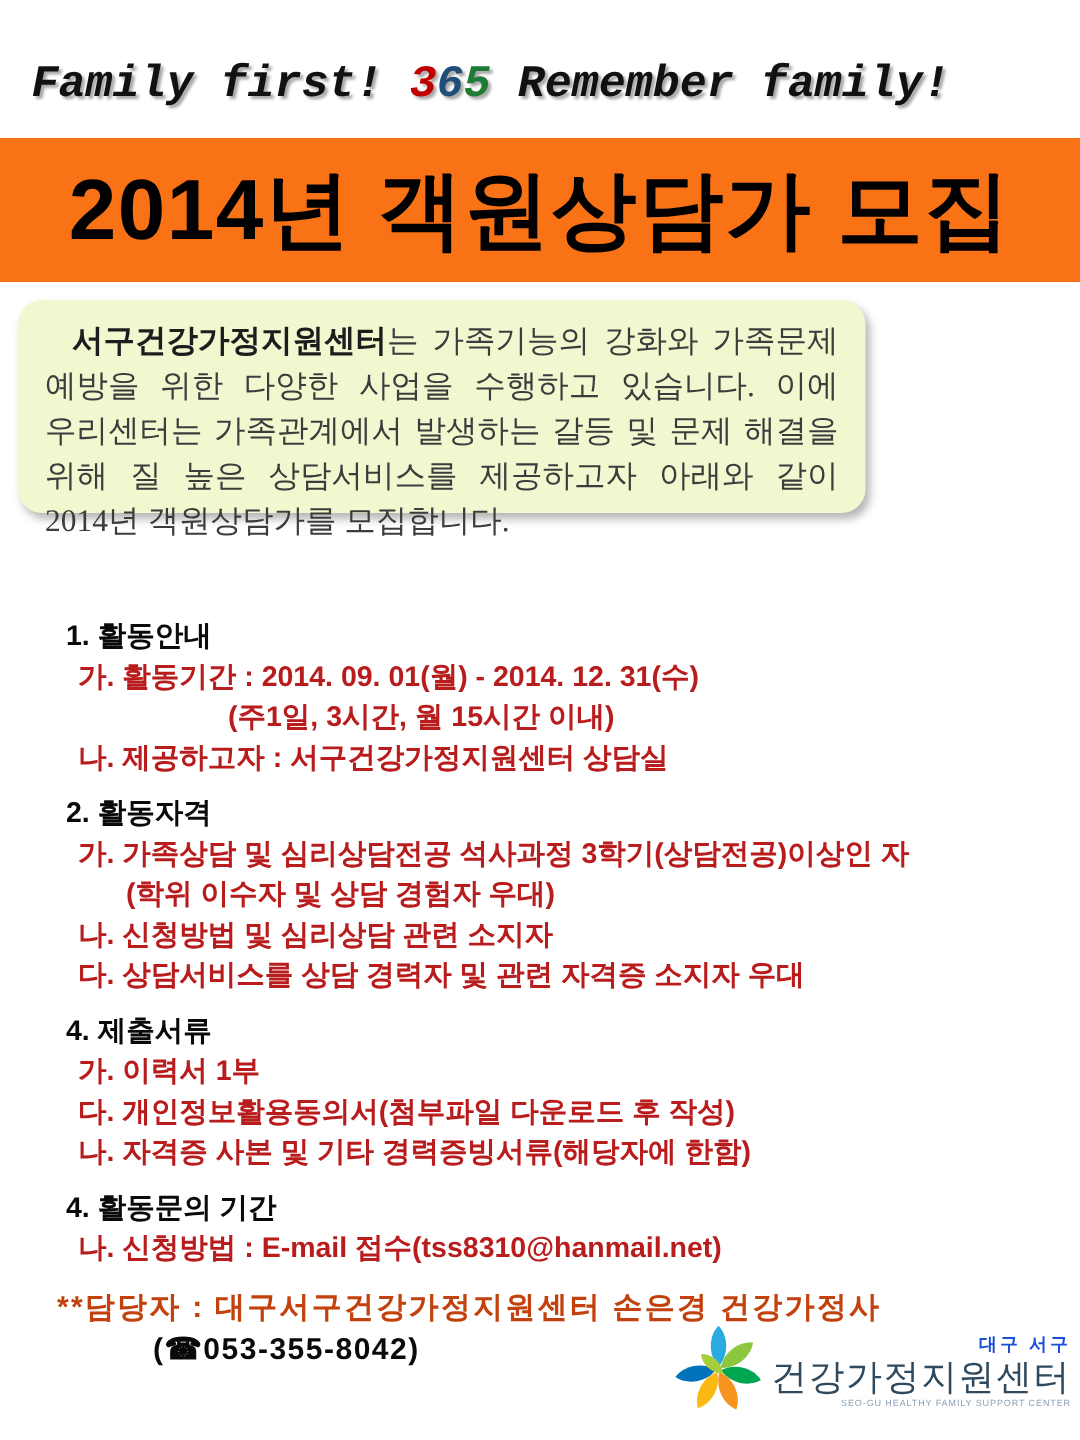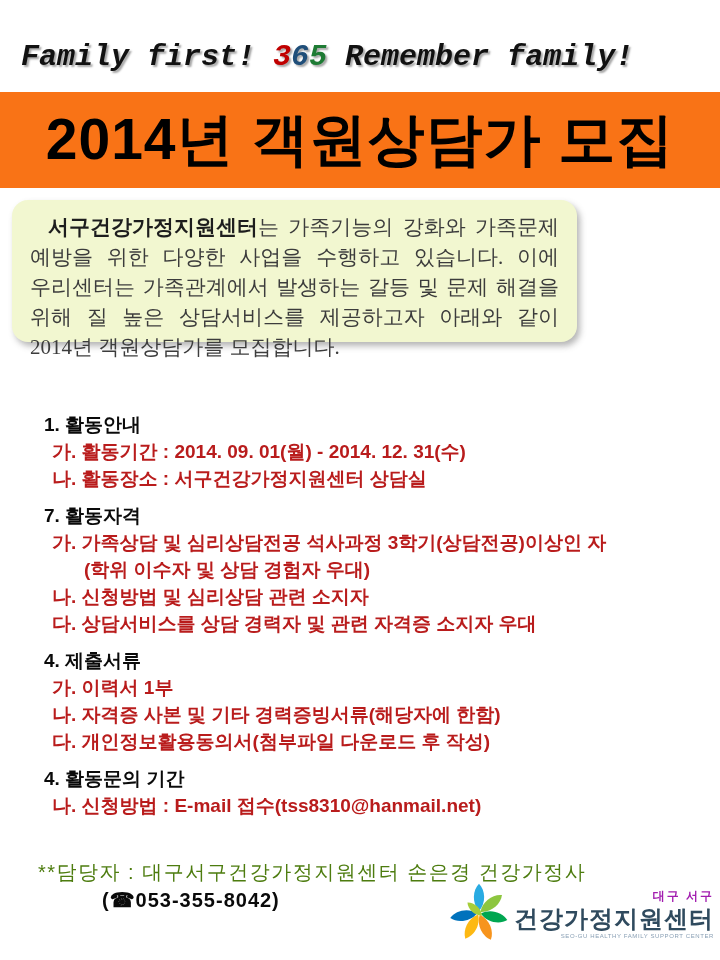--- a/index.html
+++ b/index.html
@@ -66,38 +66,38 @@
   }
   .ind1 { margin-left: 8px; }
   .ind2 { margin-left: 40px; }
   .ind3 { margin-left: 108px; }
 
   
   .contact {
     position: absolute; left: 38px; top: 858px;
   }
   .contact-line1 {
-    font-size: 20px; font-weight: 400; color: #4d7c0f;
+    font-size: 20px; font-weight: 700; color: #c2410c;
     letter-spacing: 1.5px; line-height: 28px; white-space: nowrap;
   }
   .contact-line2 {
     font-size: 20px; font-weight: 700; color: #0a0a0a;
     letter-spacing: 1px; margin-left: 64px; line-height: 28px;
     white-space: nowrap;
   }
 
   
   .logo {
     position: absolute; right: 6px; top: 882px;
     display: flex; align-items: center; gap: 4px;
   }
   .logo-flower { width: 62px; height: 62px; flex: 0 0 auto; }
   .logo-textcol { display: flex; flex-direction: column; align-items: flex-end; }
   .logo-region { font-size: 12px; font-weight: 700; letter-spacing: 2px; margin-bottom: 1px; }
-  .logo-name { font-size: 24px; font-weight: 700; letter-spacing: 1px; line-height: 26px; }
+  .logo-name { font-size: 24px; font-weight: 400; letter-spacing: 1px; line-height: 26px; }
   .logo-english { font-size: 6px; letter-spacing: 0.6px; margin-top: 1px; }
 </style>
 </head>
 <body>
 
 <div class="page">
 
   <div class="slogan">
     <span>Family first! </span><span><span class="digit" style="color: rgb(192, 0, 0);">3</span><span class="digit" style="color: rgb(31, 78, 121);">6</span><span class="digit" style="color: rgb(30, 123, 52);">5</span></span><span> Remember family!</span>
   </div>
@@ -109,34 +109,35 @@
   <div class="intro-box" style="background: rgb(242, 247, 208);">
     <div class="intro-text">
       <b>서구건강가정지원센터</b><span>는 가족기능의 강화와 가족문제 예방을 위한 다양한 사업을 수행하고 있습니다. 이에 우리센터는 가족관계에서 발생하는 갈등 및 문제 해결을 위해 질 높은 상담서비스를 제공하고자 아래와 같이 2014년 객원상담가를 모집합니다.</span>
     </div>
   </div>
 
   <div class="sections">
       <div class="section">
         <div class="sec-heading">1. 활동안내</div>
         <div class="sec-line ind1">가. 활동기간 : 2014. 09. 01(월) - 2014. 12. 31(수)</div>
-        <div class="sec-line ind1">나. 활동장소 : 서구건강가정지원센터 상담실</div>
+        <div class="sec-line ind3">(주1일, 3시간, 월 15시간 이내)</div>
+        <div class="sec-line ind1">나. 제공하고자 : 서구건강가정지원센터 상담실</div>
       </div>
       <div class="section">
-        <div class="sec-heading">7. 활동자격</div>
+        <div class="sec-heading">2. 활동자격</div>
         <div class="sec-line ind1">가. 가족상담 및 심리상담전공 석사과정 3학기(상담전공)이상인 자</div>
         <div class="sec-line ind2">(학위 이수자 및 상담 경험자 우대)</div>
         <div class="sec-line ind1">나. 신청방법 및 심리상담 관련 소지자</div>
         <div class="sec-line ind1">다. 상담서비스를 상담 경력자 및 관련 자격증 소지자 우대</div>
       </div>
       <div class="section">
         <div class="sec-heading">4. 제출서류</div>
         <div class="sec-line ind1">가. 이력서 1부</div>
+        <div class="sec-line ind1">다. 개인정보활용동의서(첨부파일  다운로드 후 작성)</div>
         <div class="sec-line ind1">나. 자격증 사본 및 기타 경력증빙서류(해당자에 한함)</div>
-        <div class="sec-line ind1">다. 개인정보활용동의서(첨부파일  다운로드 후 작성)</div>
       </div>
       <div class="section">
         <div class="sec-heading">4. 활동문의 기간</div>
         <div class="sec-line ind1">나. 신청방법 : E-mail 접수(tss8310@hanmail.net)</div>
       </div>
     </div>
 
   <div class="contact">
     <div class="contact-line1">**담당자 : 대구서구건강가정지원센터 손은경 건강가정사</div>
     <div class="contact-line2">(☎053-355-8042)</div>
@@ -148,19 +149,19 @@
         <path transform="rotate(0)" d="M0,-2 C-8,-11 -7,-25 0,-32 C7,-25 8,-11 0,-2 Z" fill="#29ABE2"></path>
         <path transform="rotate(52)" d="M0,-2 C-8,-11 -7,-25 0,-32 C7,-25 8,-11 0,-2 Z" fill="#8DC63F"></path>
         <path transform="rotate(104)" d="M0,-2 C-8,-11 -7,-25 0,-32 C7,-25 8,-11 0,-2 Z" fill="#00A651"></path>
         <path transform="rotate(156)" d="M0,-2 C-8,-11 -7,-25 0,-32 C7,-25 8,-11 0,-2 Z" fill="#F7941D"></path>
         <path transform="rotate(208)" d="M0,-2 C-8,-11 -7,-25 0,-32 C7,-25 8,-11 0,-2 Z" fill="#FDB913"></path>
         <path transform="rotate(260)" d="M0,-2 C-8,-11 -7,-25 0,-32 C7,-25 8,-11 0,-2 Z" fill="#0072BC"></path>
         <path transform="rotate(312) translate(0,6) scale(0.72)" d="M0,-2 C-8,-11 -7,-25 0,-32 C7,-25 8,-11 0,-2 Z" fill="#A6CE39"></path>
       </g>
     </svg>
     <div class="logo-textcol">
-      <div class="logo-region" style="color: #a21caf;">대구 서구</div>
+      <div class="logo-region" style="color: #1d4ed8;">대구 서구</div>
       <div class="logo-name" style="color: rgb(47, 74, 94);">건강가정지원센터</div>
       <div class="logo-english" style="color: rgb(138, 160, 181);">SEO-GU HEALTHY FAMILY SUPPORT CENTER</div>
     </div>
   </div>
 
 </div>
 
 </body></html>

